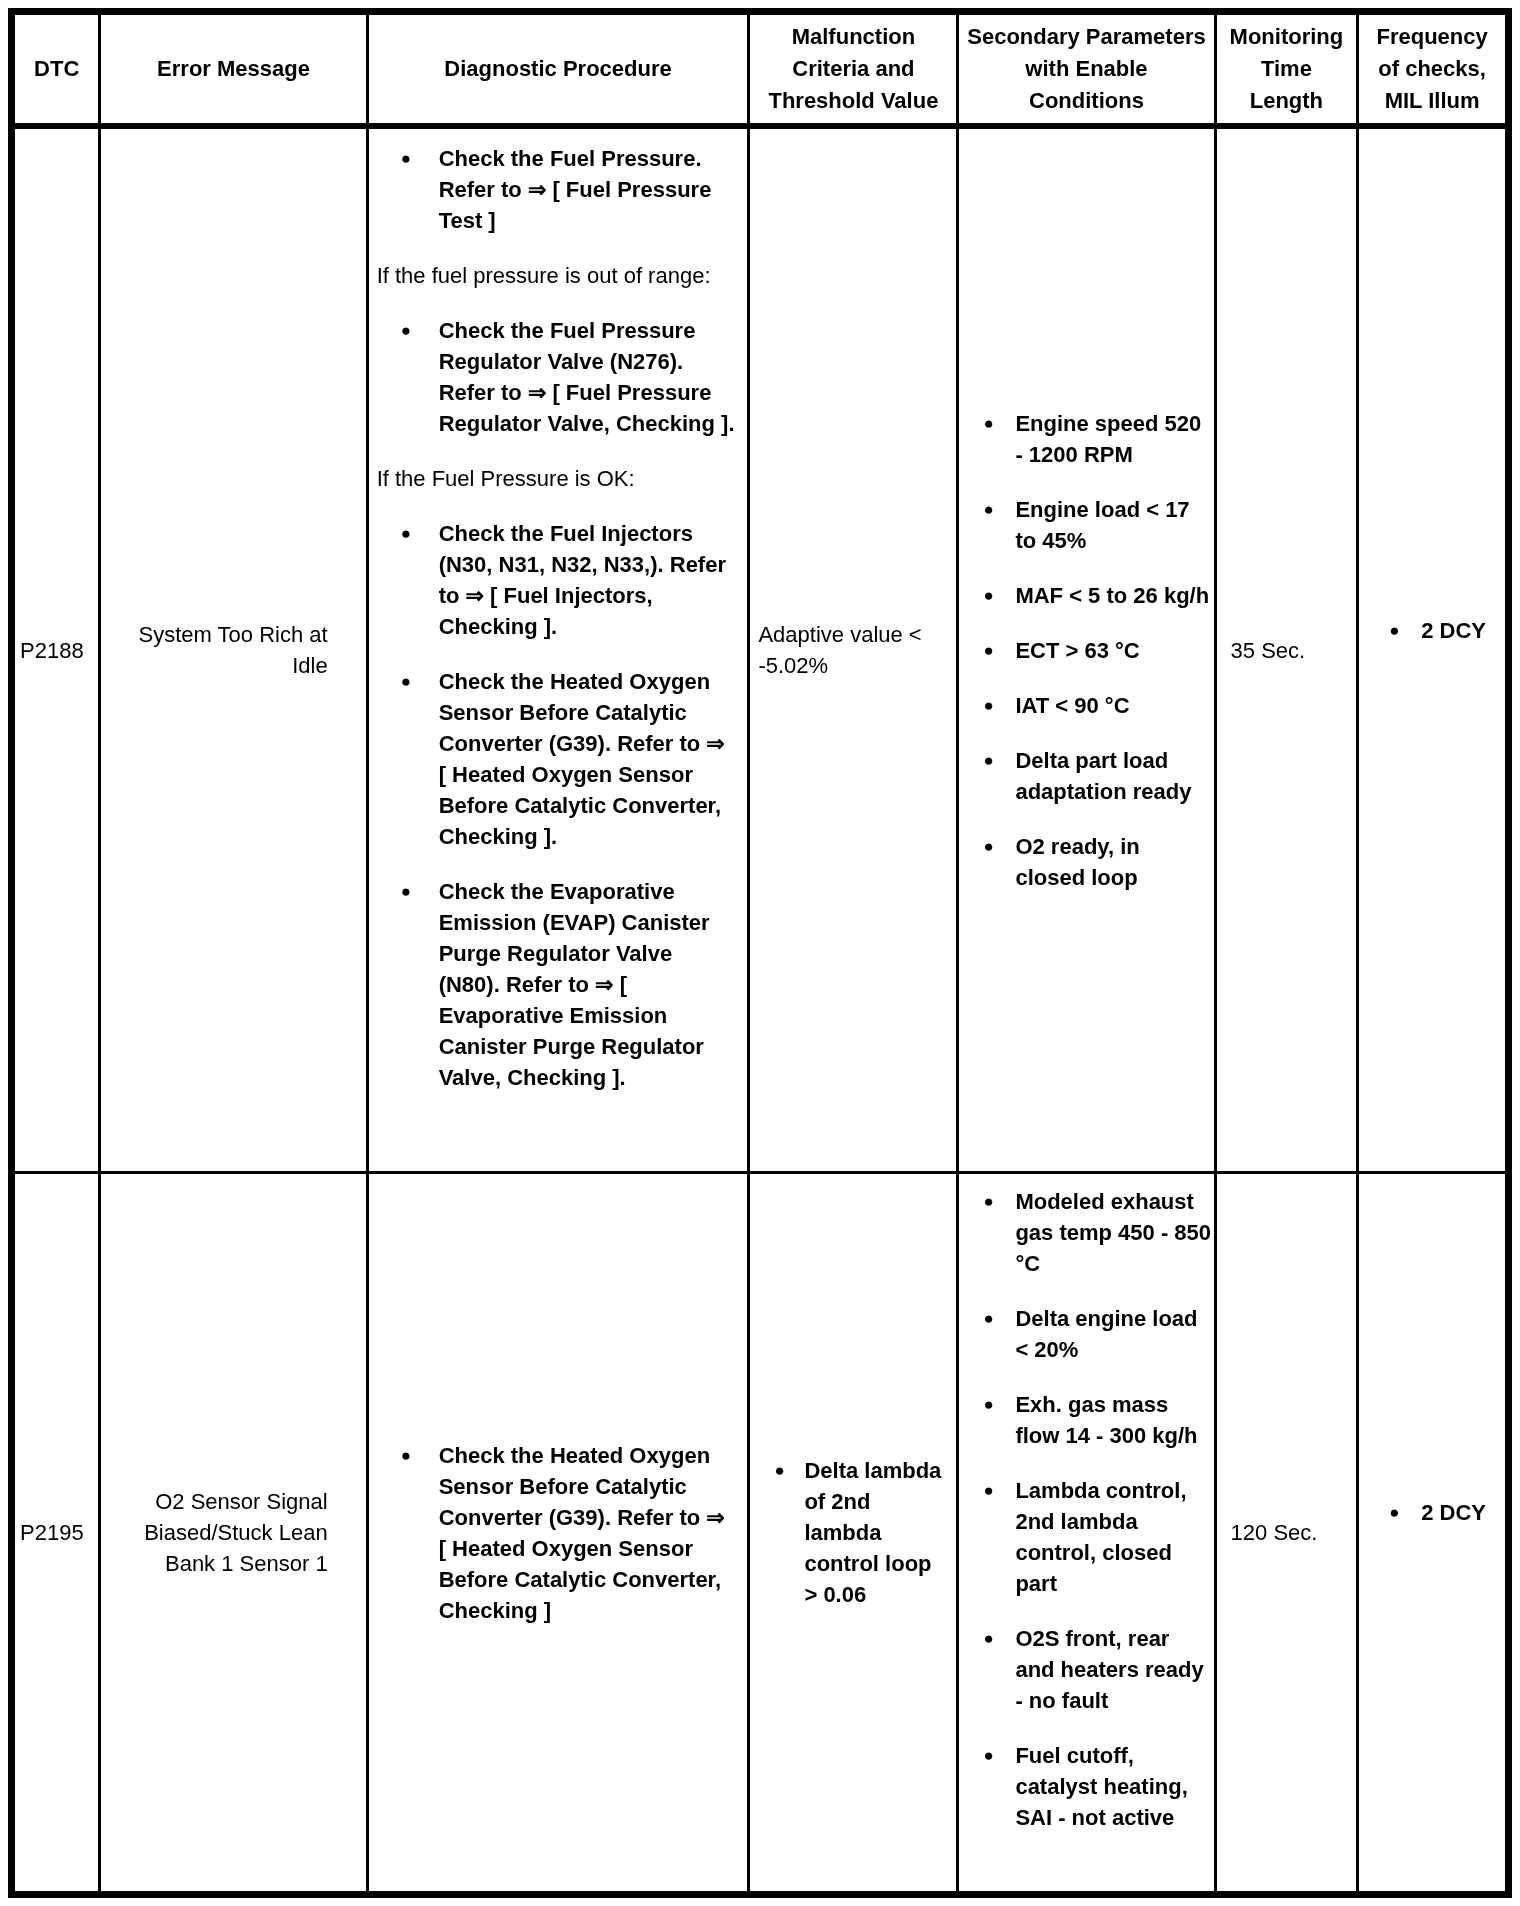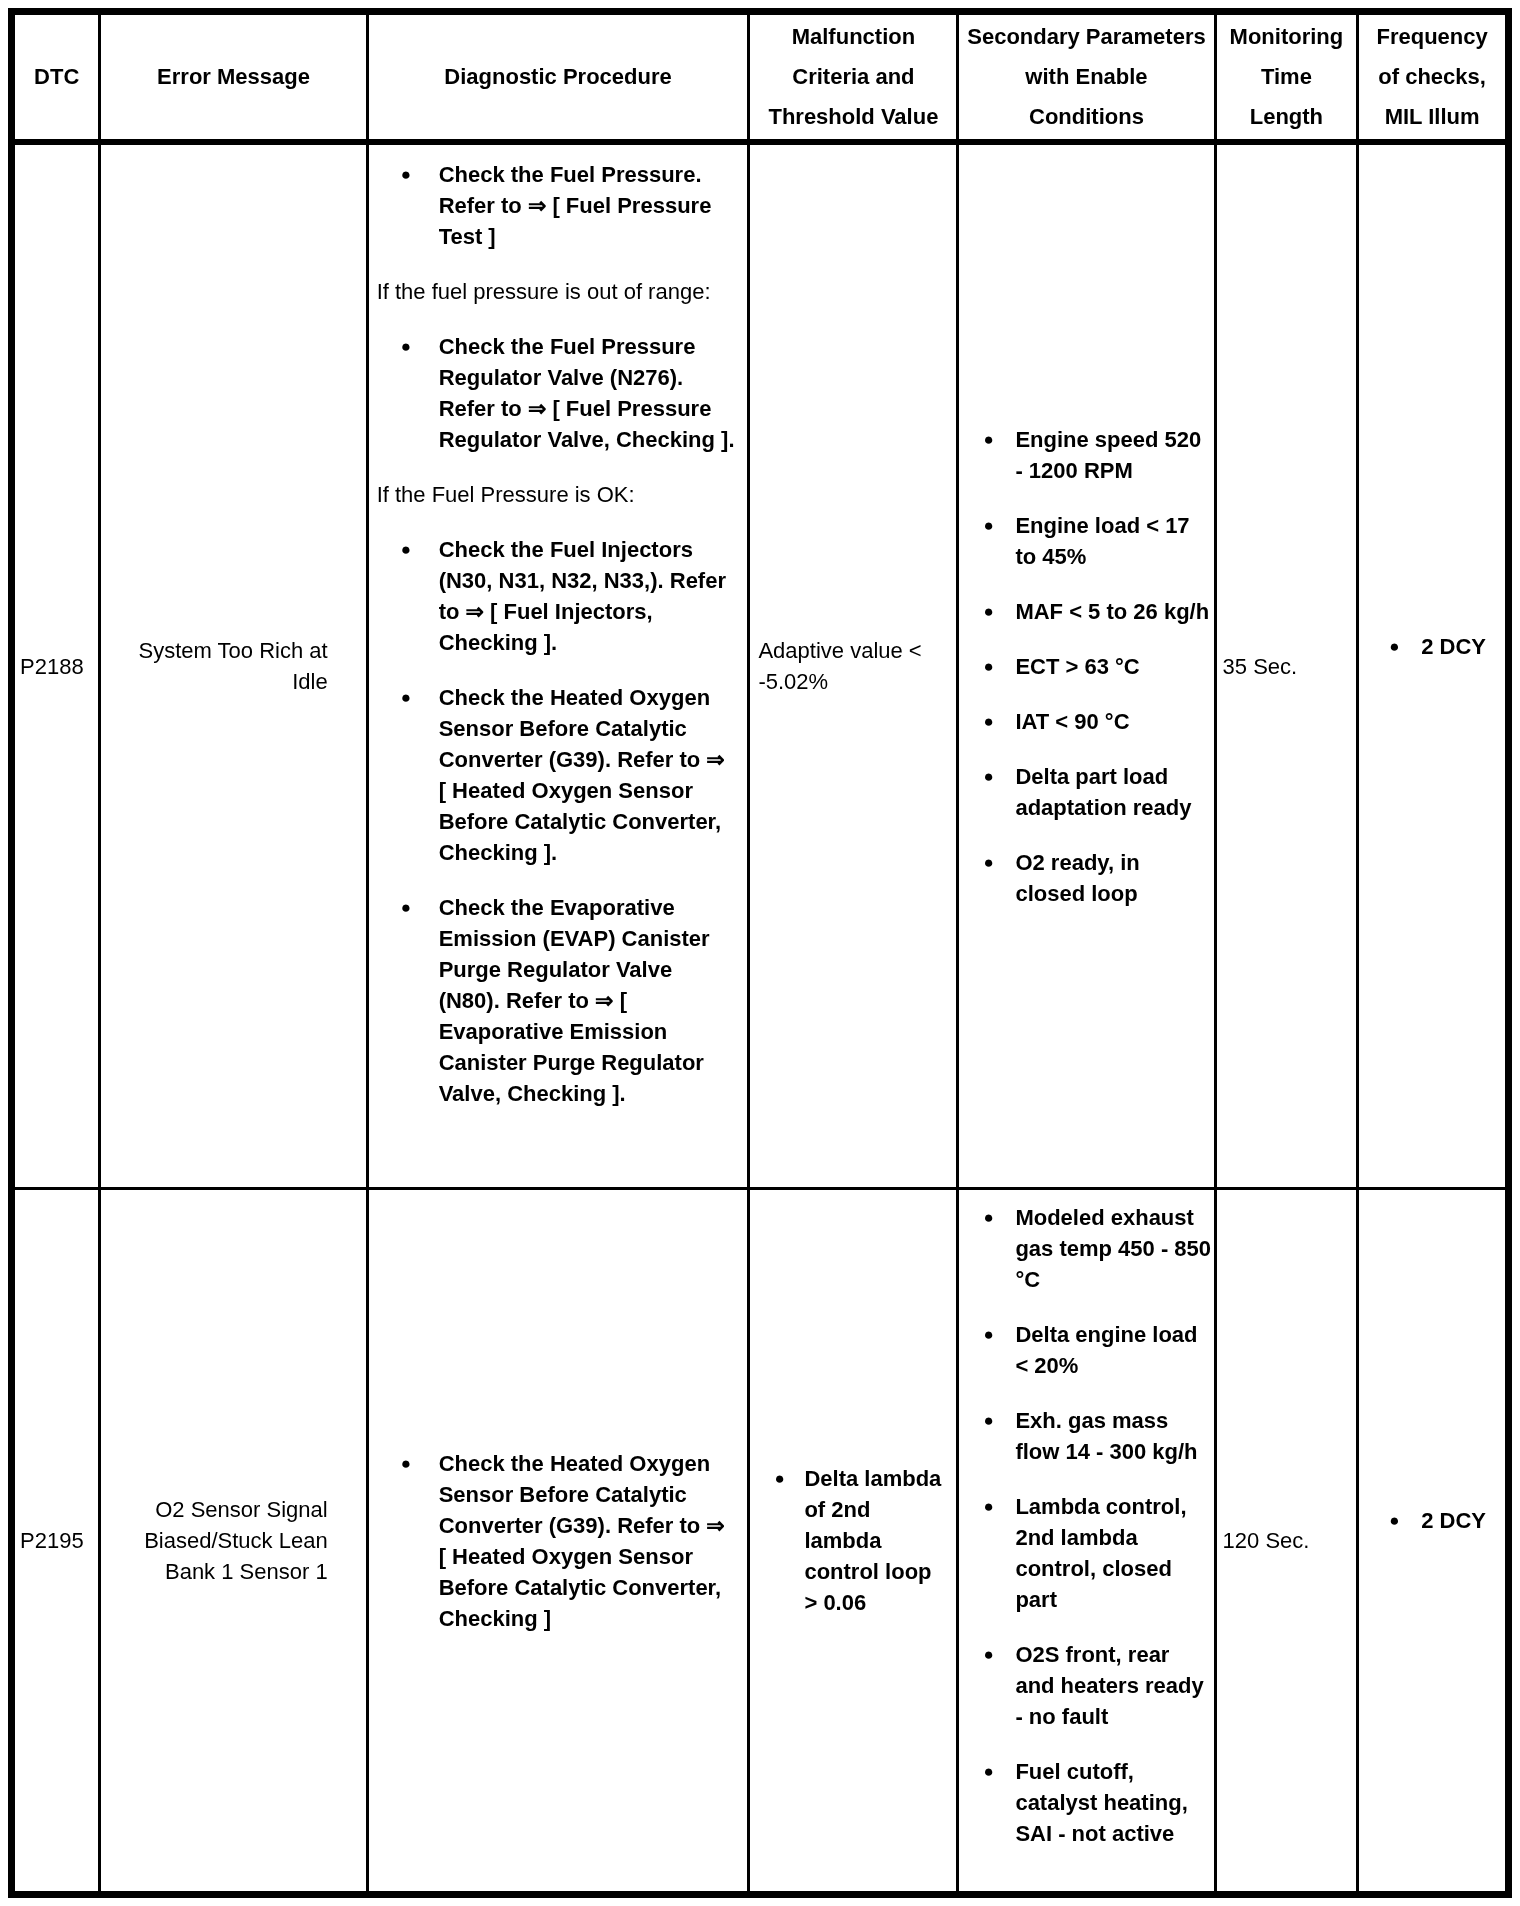--- a/index.html
+++ b/index.html
@@ -32,39 +32,39 @@
     font-size: 22px;
     color: #000000;
     overflow: hidden;
   }
   .dtc-table thead th {
     border-bottom: 6px solid #000000;
     height: 104px;
     font-weight: bold;
     text-align: center;
     vertical-align: middle;
-    line-height: 40px;
+    line-height: 32px;
     padding: 2px 6px;
   }
   .dtc-table td {
     vertical-align: middle;
     line-height: 31px;
     padding: 6px 8px;
     text-align: left;
     font-weight: normal;
   }
   tr.row-1 td { height: 1022px; }
 
   
   td.c-dtc  { padding-left: 5px;  padding-right: 2px; }
   td.c-err  { padding-left: 8px;  padding-right: 38px; text-align: right; }
   td.c-diag { padding-left: 8px;  padding-right: 10px; }
   td.c-malf { padding-left: 8px;  }
   td.c-sec  { padding-left: 8px;  padding-right: 2px; }
-  td.c-mon  { padding-left: 6px;  padding-right: 4px; }
+  td.c-mon  { padding-left: 14px;  padding-right: 4px; }
   td.c-freq { padding-left: 0;    padding-right: 0; }
   td.va-top { vertical-align: top; }
   td.c-diag.va-top { padding-top: 14px; }
   td.c-sec.va-top  { padding-top: 12px; }
 
   
   .block { margin: 0; }
   .block + .block { margin-top: 24px; }
   .block.bullet { display: flex; align-items: flex-start; }
   .bullet-glyph {

